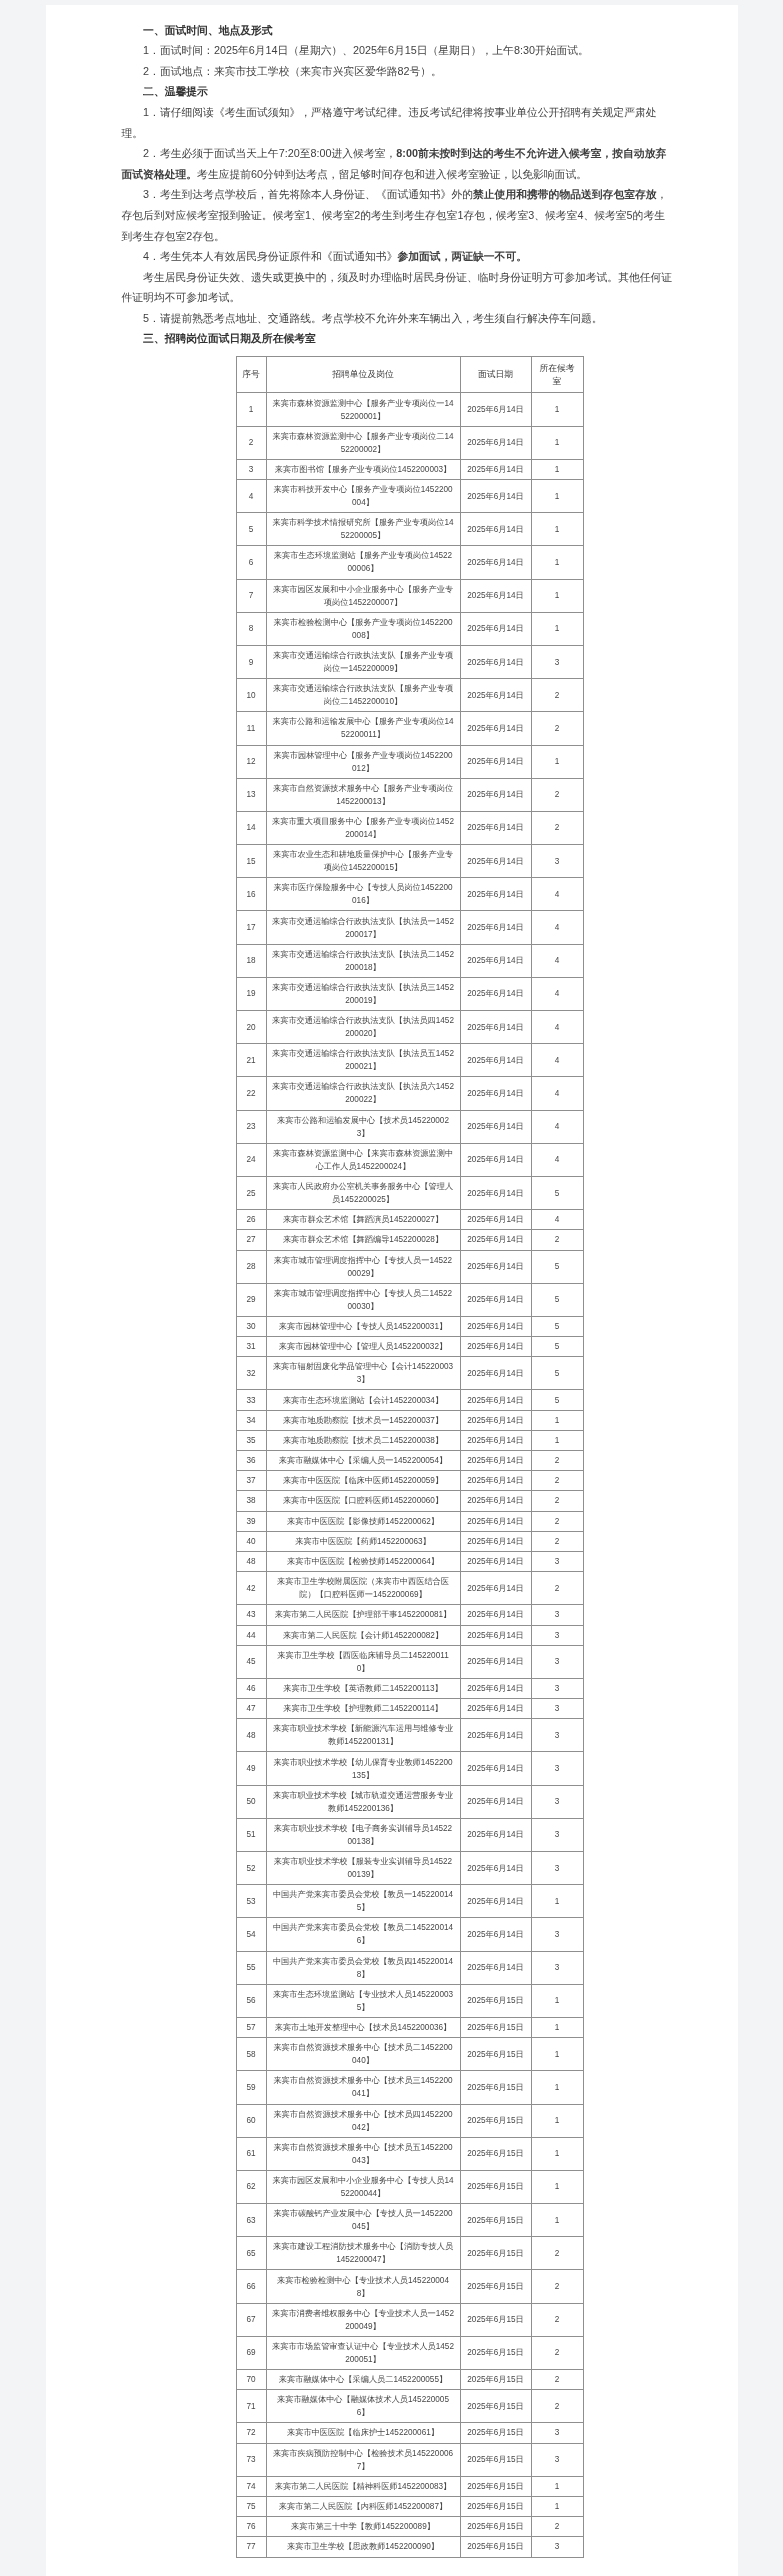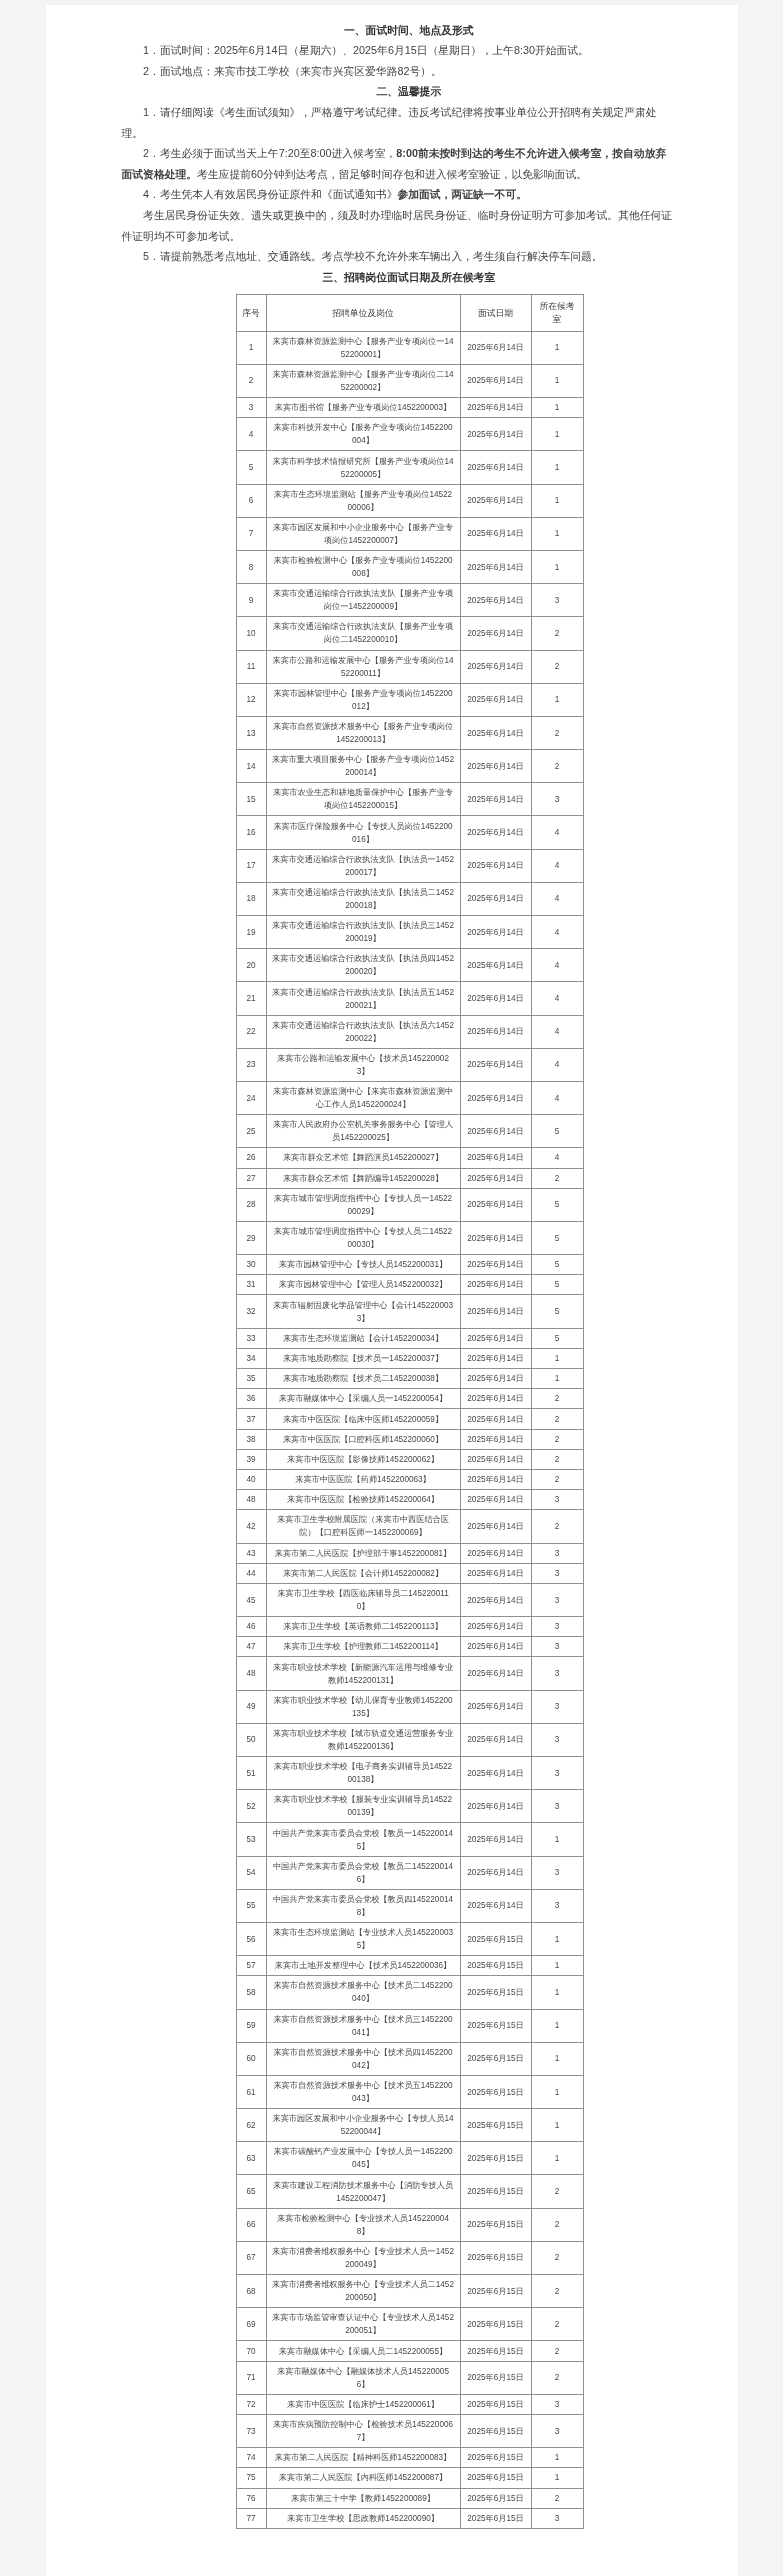--- a/index.html
+++ b/index.html
@@ -8,21 +8,21 @@
     font-family:"Liberation Sans","DejaVu Sans",sans-serif;
     color:#404040;
   }
   .page{min-height:3042px;box-sizing:border-box;display:flex;flex-direction:column;}
   .card{
     width:692px;margin:5.2px auto 0;background:#ffffff;
     box-sizing:border-box;padding:14.4px 63px 31px 76px;flex:1;
   }
   .intro{font-size:10.8px;line-height:20.6px;color:#3f3f3f;}
   .intro p{margin:0;text-indent:21.6px;}
-  .intro p.h{font-weight:bold;color:#333;text-align:center;}
+  .intro p.h{font-weight:bold;color:#333;}
   .intro span.b{font-weight:bold;}
   table{
     border-collapse:collapse;table-layout:fixed;width:346px;
     margin:7.2px 0 0 114px;font-size:8.2px;color:#474747;
   }
   th,td{
     border:0.5px solid #8f8f8f;text-align:center;vertical-align:middle;
     padding:3.1px 5.2px;line-height:13px;font-weight:normal;
     word-break:break-all;
   }
@@ -33,20 +33,21 @@
 
 <div class="page">
   <div class="card">
     <div class="intro" id="intro">
         <p class="h"><span class="b">一、面试时间、地点及形式</span></p>
         <p><span>1．面试时间：2025年6月14日（星期六）、2025年6月15日（星期日），上午8:30开始面试。</span></p>
         <p><span>2．面试地点：来宾市技工学校（来宾市兴宾区爱华路82号）。</span></p>
         <p class="h"><span class="b">二、温馨提示</span></p>
         <p><span>1．请仔细阅读《考生面试须知》，严格遵守考试纪律。违反考试纪律将按事业单位公开招聘有关规定严肃处理。</span></p>
         <p><span>2．考生必须于面试当天上午7:20至8:00进入候考室，</span><span class="b">8:00前未按时到达的考生不允许进入候考室，按自动放弃面试资格处理。</span><span>考生应提前60分钟到达考点，留足够时间存包和进入候考室验证，以免影响面试。</span></p>
+        <p><span>3．考生到达考点学校后，首先将除本人身份证、《面试通知书》外的</span><span class="b">禁止使用和携带的物品送到存包室存放</span><span>，存包后到对应候考室报到验证。候考室1、候考室2的考生到考生存包室1存包，候考室3、候考室4、候考室5的考生到考生存包室2存包。</span></p>
         <p><span>4．考生凭本人有效居民身份证原件和《面试通知书》</span><span class="b">参加面试，两证缺一不可。</span></p>
         <p><span>考生居民身份证失效、遗失或更换中的，须及时办理临时居民身份证、临时身份证明方可参加考试。其他任何证件证明均不可参加考试。</span></p>
         <p><span>5．请提前熟悉考点地址、交通路线。考点学校不允许外来车辆出入，考生须自行解决停车问题。</span></p>
         <p class="h"><span class="b">三、招聘岗位面试日期及所在候考室</span></p>
       </div>
     <table>
       <colgroup id="cols">
           <col style="width: 30px;">
           <col style="width: 194px;">
           <col style="width: 71px;">
@@ -451,26 +452,20 @@
             <td>2025年6月15日</td>
             <td>2</td>
           </tr>
           <tr>
             <td>67</td>
             <td>来宾市消费者维权服务中心【专业技术人员一1452200049】</td>
             <td>2025年6月15日</td>
             <td>2</td>
           </tr>
           <tr>
-            <td>68</td>
-            <td>来宾市消费者维权服务中心【专业技术人员二1452200050】</td>
-            <td>2025年6月15日</td>
-            <td>2</td>
-          </tr>
-          <tr>
             <td>69</td>
             <td>来宾市市场监管审查认证中心【专业技术人员1452200051】</td>
             <td>2025年6月15日</td>
             <td>2</td>
           </tr>
           <tr>
             <td>70</td>
             <td>来宾市融媒体中心【采编人员二1452200055】</td>
             <td>2025年6月15日</td>
             <td>2</td>

